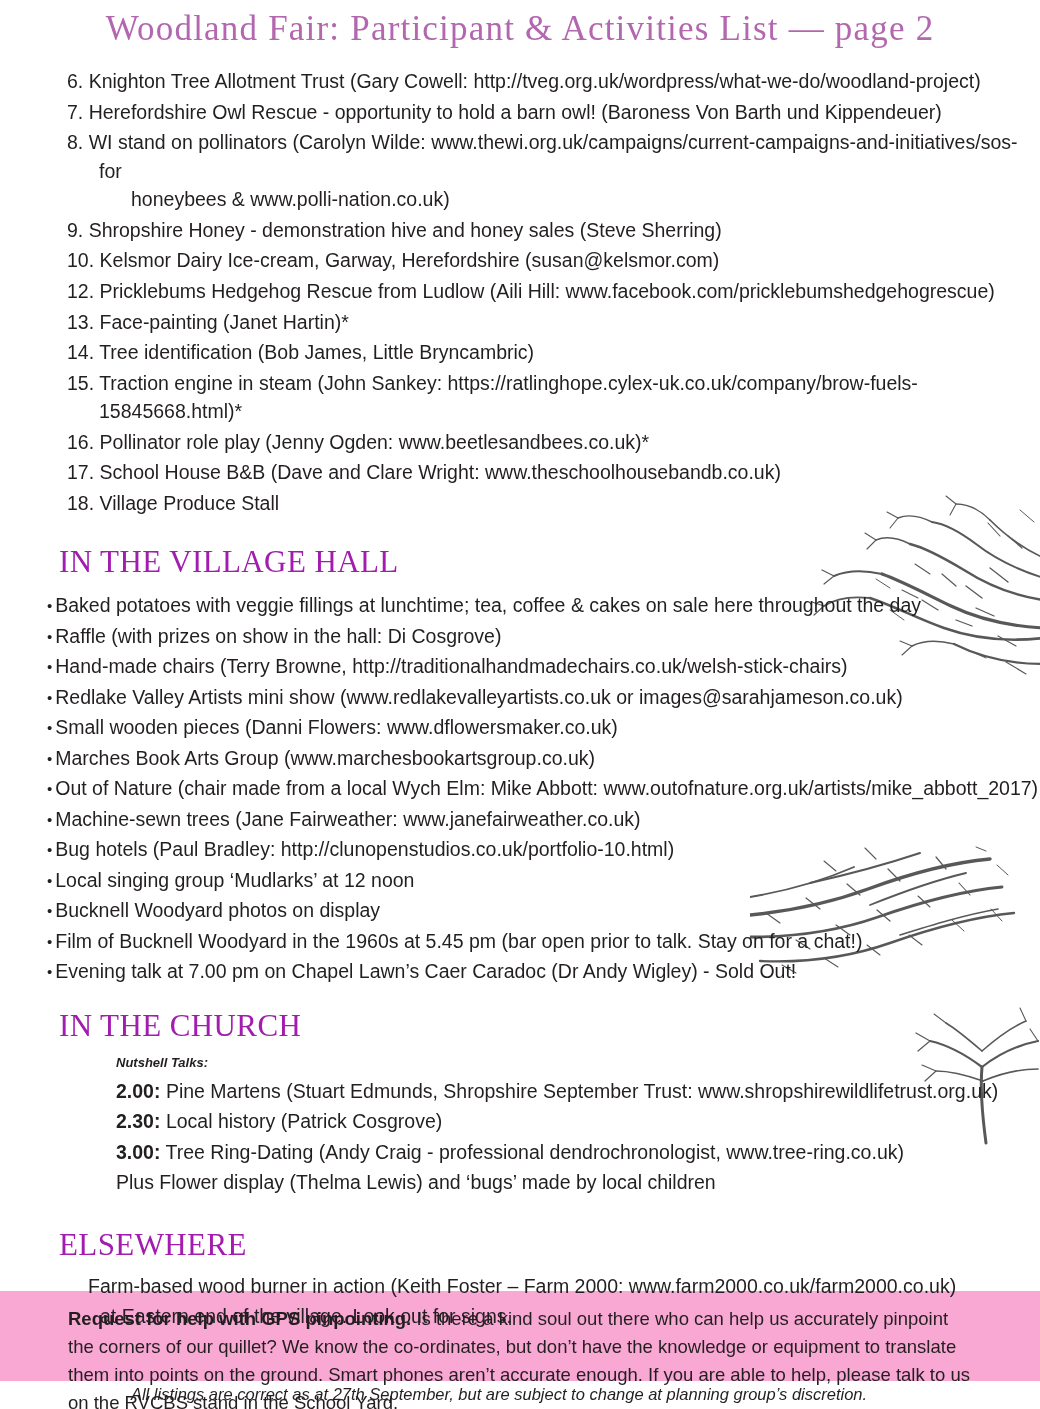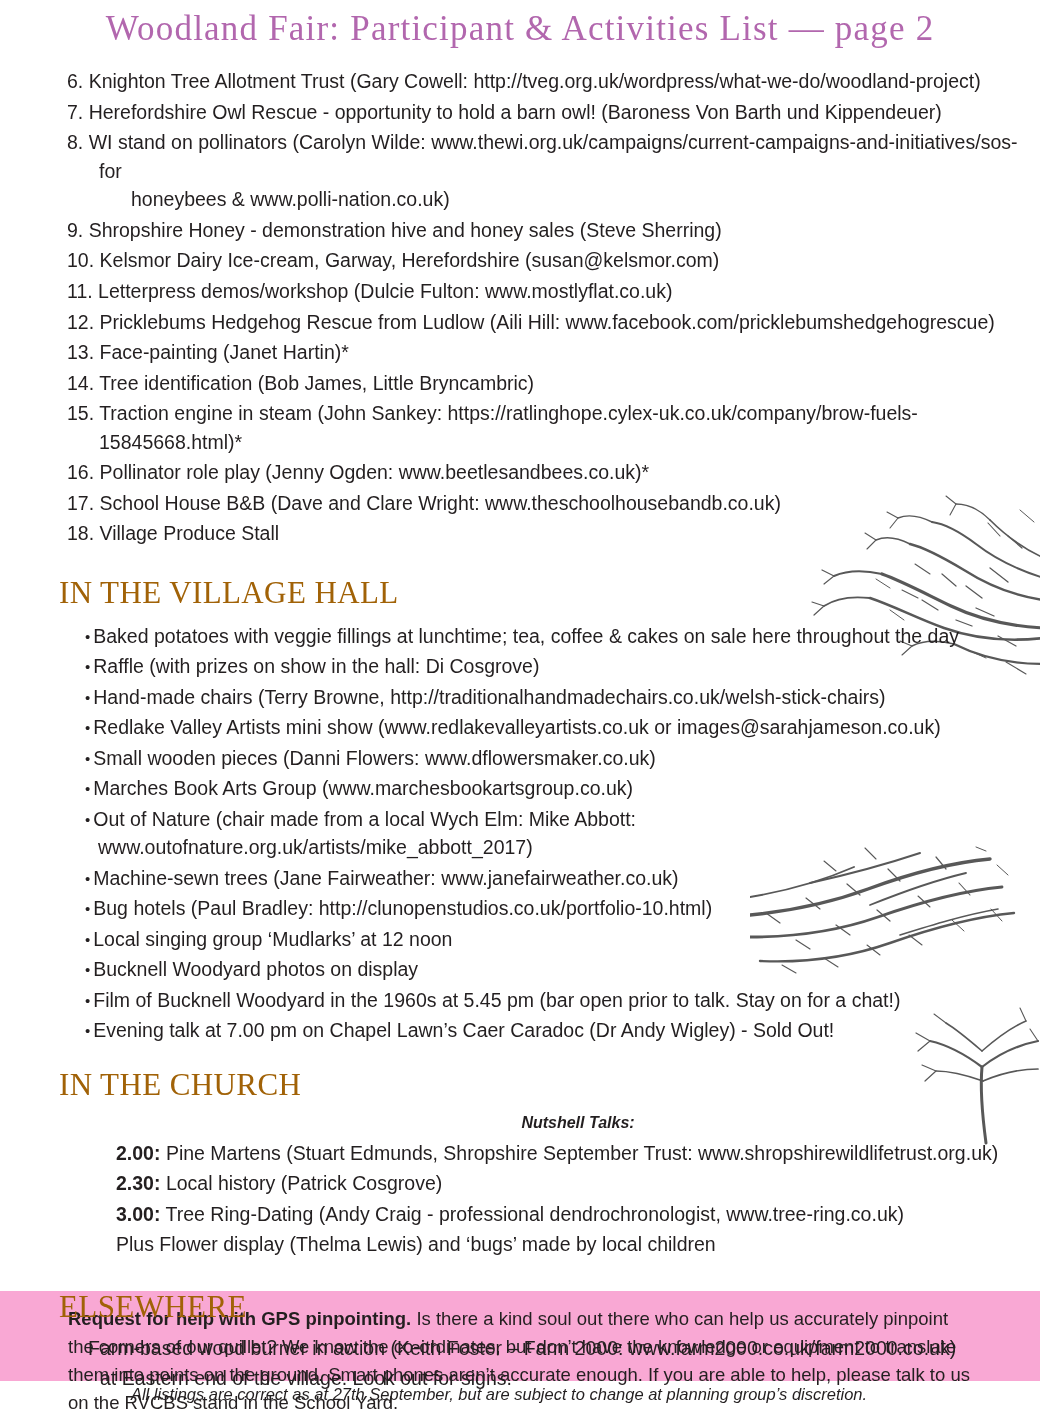--- a/index.html
+++ b/index.html
@@ -60,56 +60,55 @@
     position: relative;
   }
   .numbered-list li .wrapline {
     display: block;
     text-indent: 0;
     padding-left: 32px;
   }
 
   
   .section-heading {
-    color: #a16207;
+    color: #a21caf;
     font-family: "Liberation Serif", "DejaVu Serif", serif;
     font-size: 31px;
     font-weight: 400;
     letter-spacing: 0.4px;
     margin: 27px 0 11px 59px;
   }
   #heading-church { margin-top: 22px; }
   #heading-elsewhere { margin-top: 30px; margin-bottom: 9px; }
 
   
   .bullet-list {
     margin: 0;
     padding: 0;
     list-style: none;
   }
   .bullet-list li {
     font-size: 19.5px;
     line-height: 1.46;
-    padding-left: 98px;
+    padding-left: 60px;
     text-indent: -13px;
     margin-bottom: 2px;
   }
   .bullet-list li .dot {
     font-size: 15px;
     vertical-align: 1px;
     padding-right: 3px;
   }
 
   
   .talks-label {
-    font-size: 16px;
+    font-size: 13px;
     font-weight: bold;
     font-style: italic;
     margin: 0 0 7px 116px;
-    text-align: center;
   }
   .talks-list {
     margin: 0;
     padding: 0;
     list-style: none;
   }
   .talks-list li {
     font-size: 19.5px;
     line-height: 1.465;
     padding-left: 116px;
@@ -231,23 +230,20 @@
       </li>
       <li>
         <span>8. WI stand on pollinators (Carolyn Wilde: www.thewi.org.uk/campaigns/current-campaigns-and-initiatives/sos-for</span>
         <span class="wrapline">honeybees &amp; www.polli-nation.co.uk)</span>
       </li>
       <li>
         <span>9. Shropshire Honey - demonstration hive and honey sales (Steve Sherring)</span>
       </li>
       <li>
         <span>10. Kelsmor Dairy Ice-cream, Garway, Herefordshire (susan@kelsmor.com)</span>
-      </li>
-      <li>
-        <span>11. Letterpress demos/workshop (Dulcie Fulton: www.mostlyflat.co.uk)</span>
       </li>
       <li>
         <span>12. Pricklebums Hedgehog Rescue from Ludlow (Aili Hill: www.facebook.com/pricklebumshedgehogrescue)</span>
       </li>
       <li>
         <span>13. Face-painting (Janet Hartin)*</span>
       </li>
       <li>
         <span>14. Tree identification (Bob James, Little Bryncambric)</span>
       </li>

